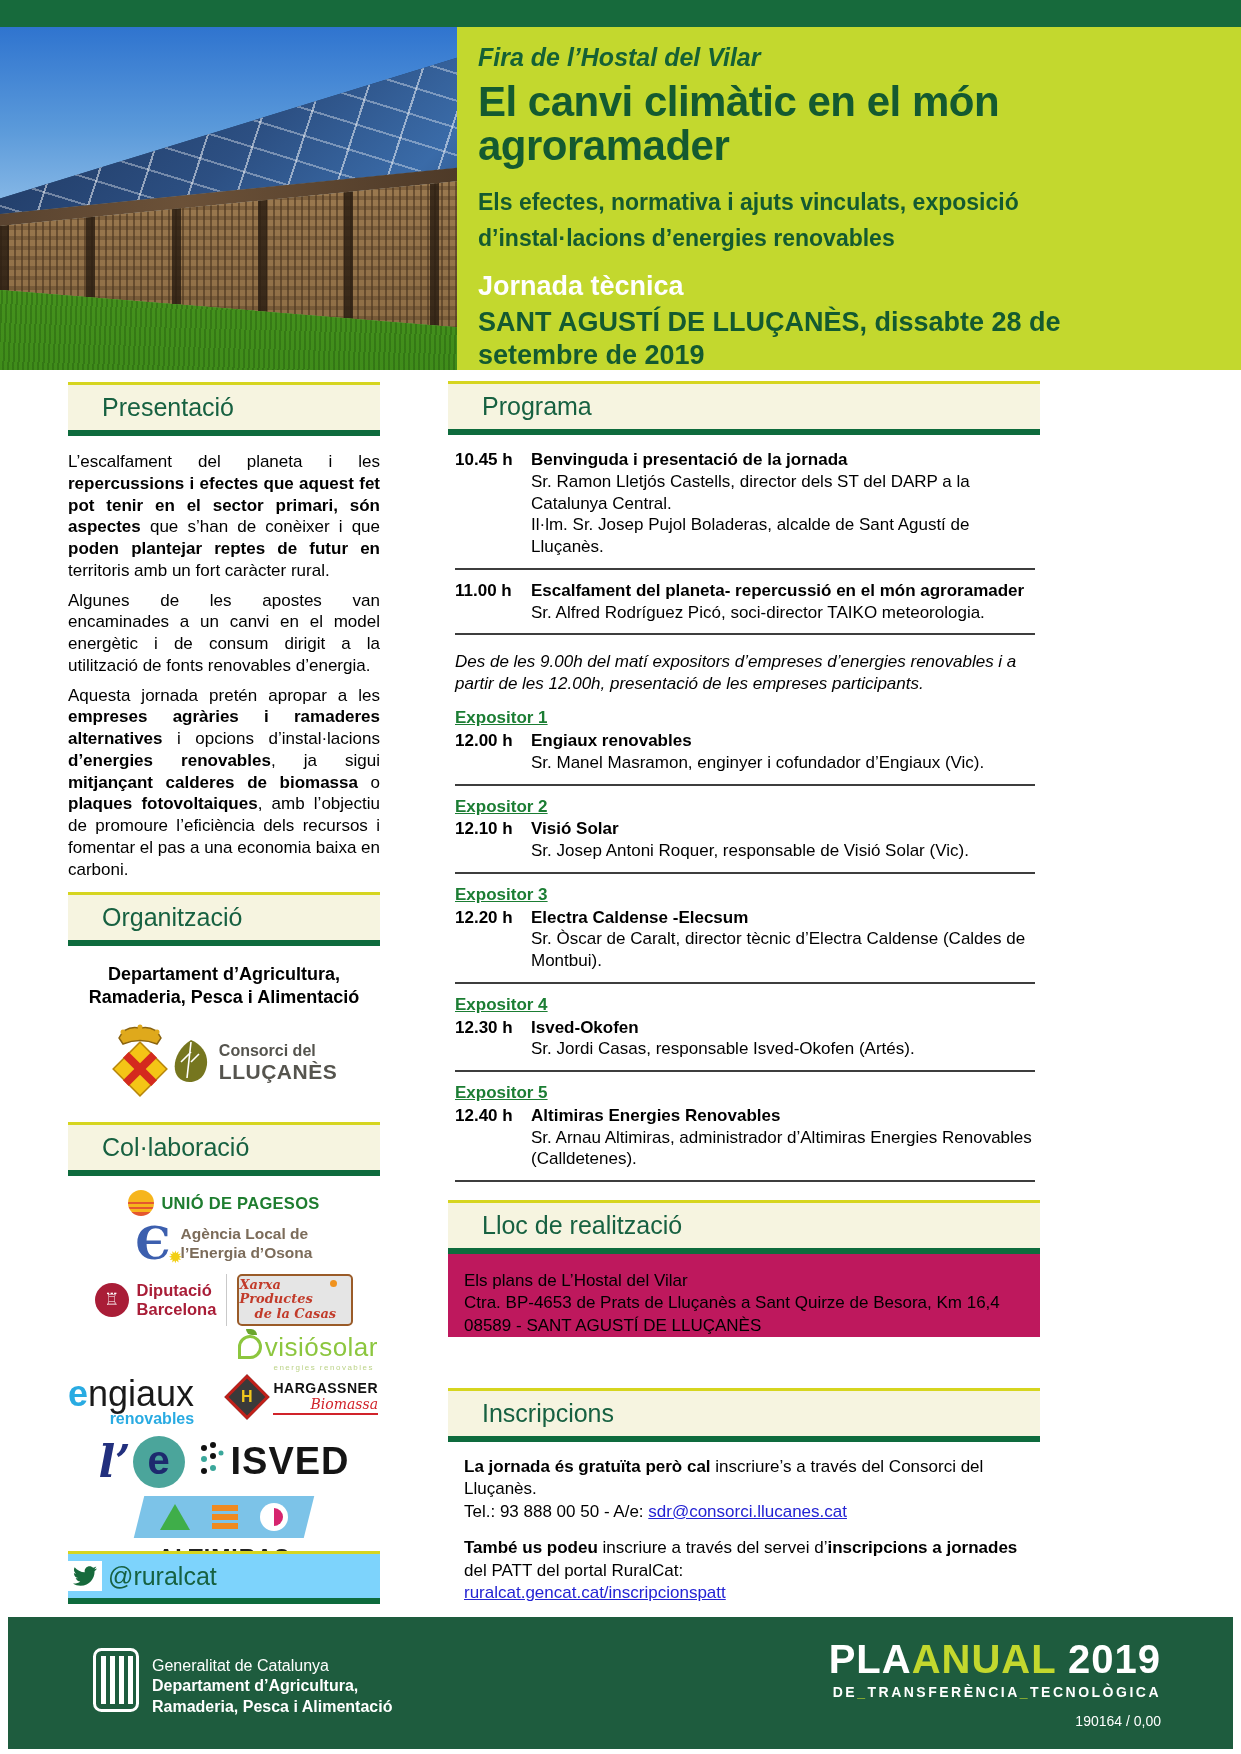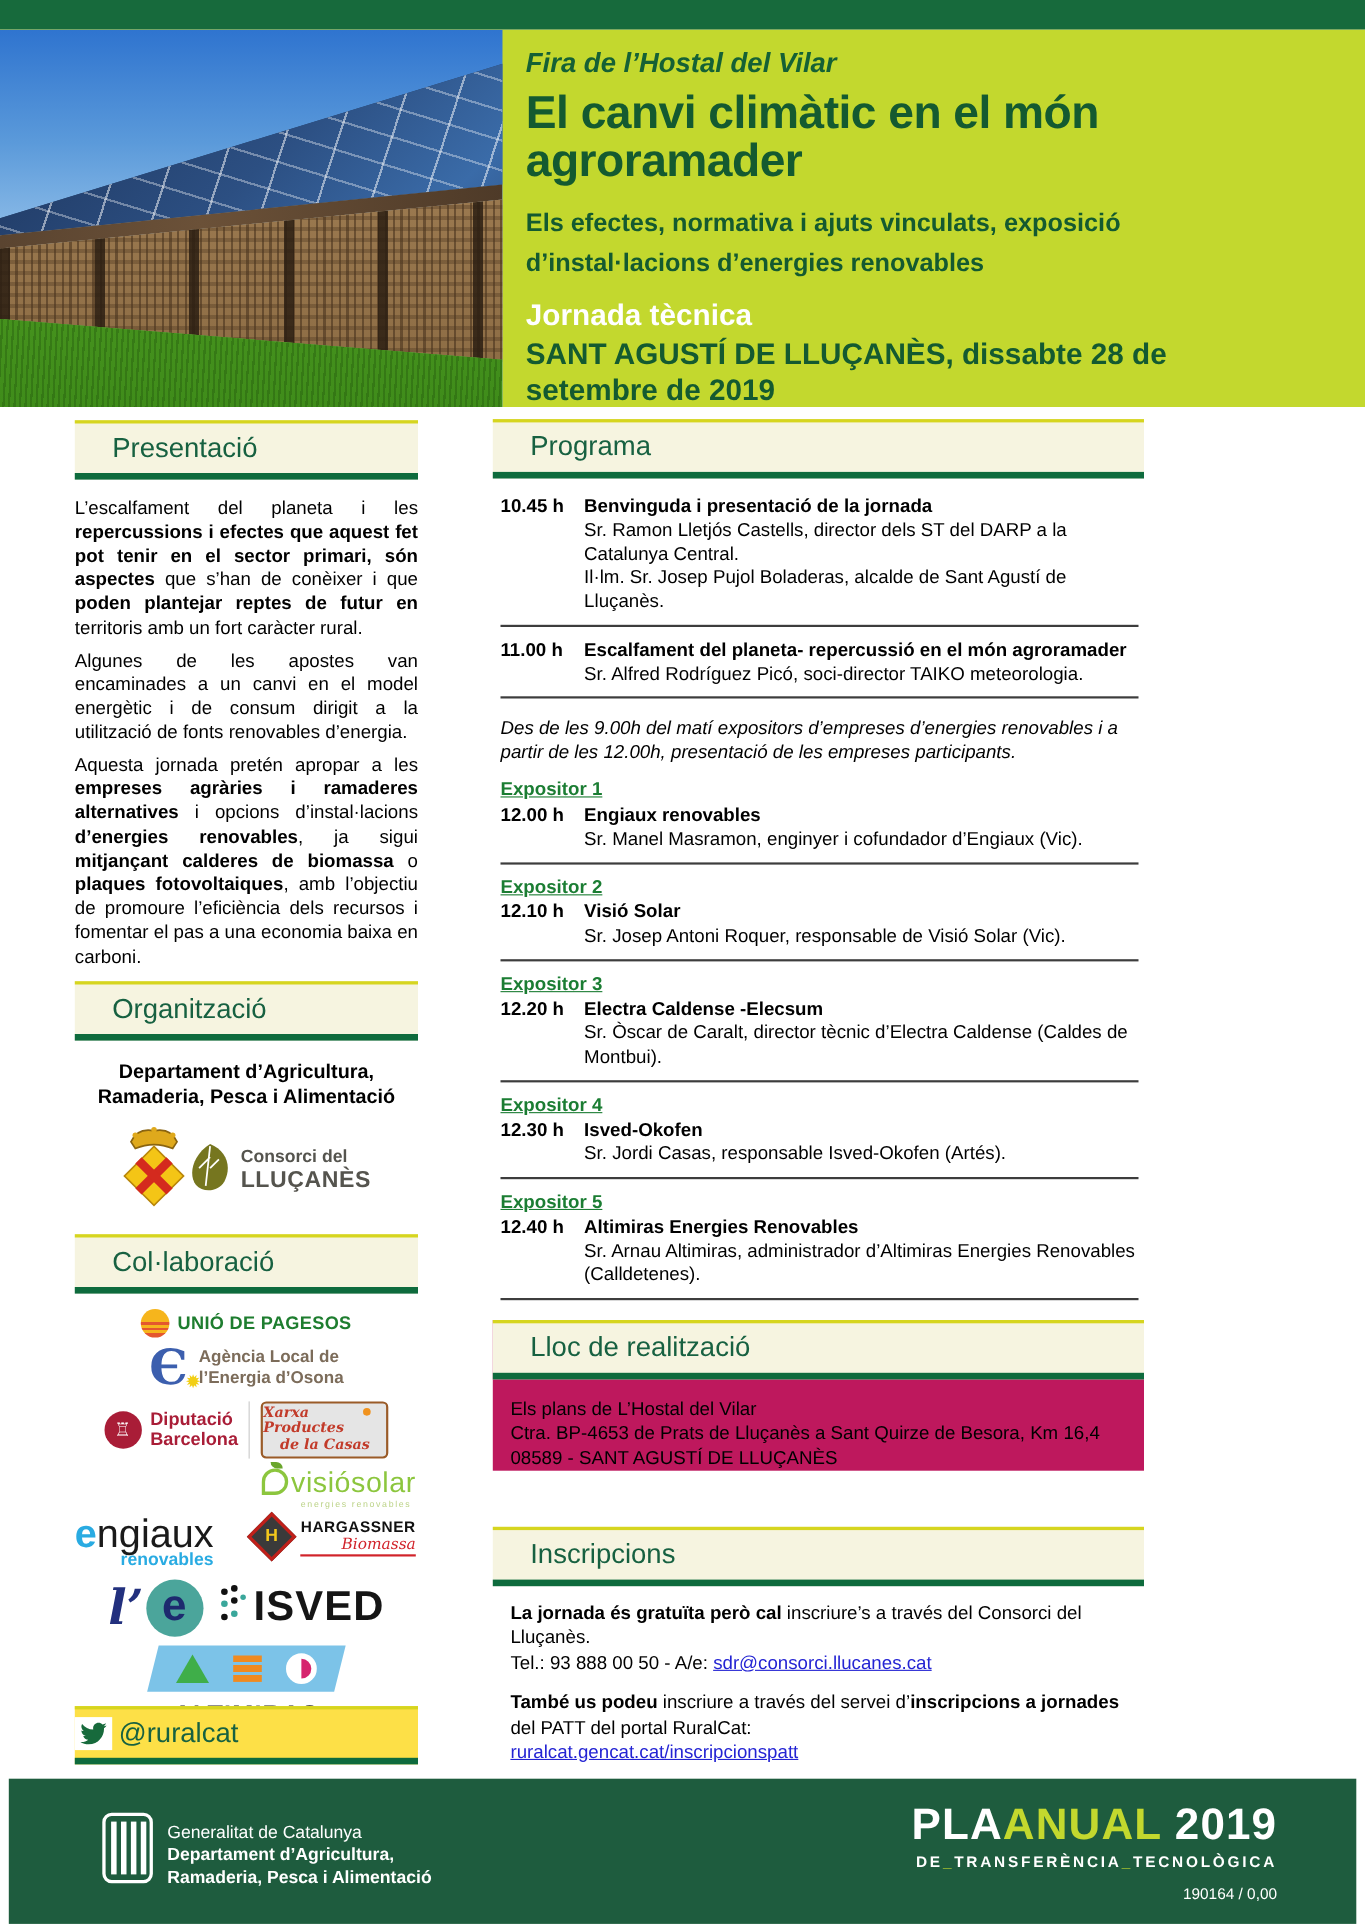--- a/index.html
+++ b/index.html
@@ -99,21 +99,21 @@
   .isved-text{font-size:38px;font-weight:bold;color:#151515;letter-spacing:1px;}
   .r7{margin-top:8px;flex-direction:column;}
   .alt-banner{width:150px;height:42px;background:#7cc3e8;transform:skewX(-14deg);display:flex;align-items:center;justify-content:space-around;padding:0 10px;}
   .alt-a{width:0;height:0;border-left:15px solid transparent;border-right:15px solid transparent;border-bottom:26px solid #3fae49;transform:skewX(14deg);}
   .alt-e{width:26px;height:24px;background:repeating-linear-gradient(180deg,#ef8a20 0 6px,rgba(0,0,0,0) 6px 9px);transform:skewX(14deg);}
   .alt-o{width:28px;height:28px;border-radius:50%;background:#fff;position:relative;transform:skewX(14deg);}
   .alt-o-half{position:absolute;right:5px;top:5px;width:9px;height:18px;border-radius:0 9px 9px 0;background:#d6246e;}
   .alt-name{margin-top:7px;font-size:23px;font-weight:800;color:#222;letter-spacing:1px;}
   .alt-sub{font-size:13.5px;font-weight:bold;color:#222;}
 
-  .twbox{background:#fde047;border-top:3px solid #d6d51f;border-bottom:6px solid #0e6b3d;height:44px;display:flex;align-items:center;gap:6px;}
+  .twbox{background:#7dd3fc;border-top:3px solid #d6d51f;border-bottom:6px solid #0e6b3d;height:44px;display:flex;align-items:center;gap:6px;}
   .tw-icon{width:34px;height:30px;background:#fff;display:flex;align-items:center;justify-content:center;}
   .tw-handle{font-size:25px;color:#176141;}
 
   
   .col-right{position:absolute;left:448px;top:381px;width:592px;}
   .prog-content{margin:14px 0 0 7px;width:580px;font-size:17px;line-height:1.28;}
   .rule{border:0;border-top:2px solid #3d3d3d;margin:10px 0;height:0;}
   .prog-row{display:flex;}
   .prog-time{width:76px;font-weight:bold;flex-shrink:0;}
   .prog-body{flex:1;}

